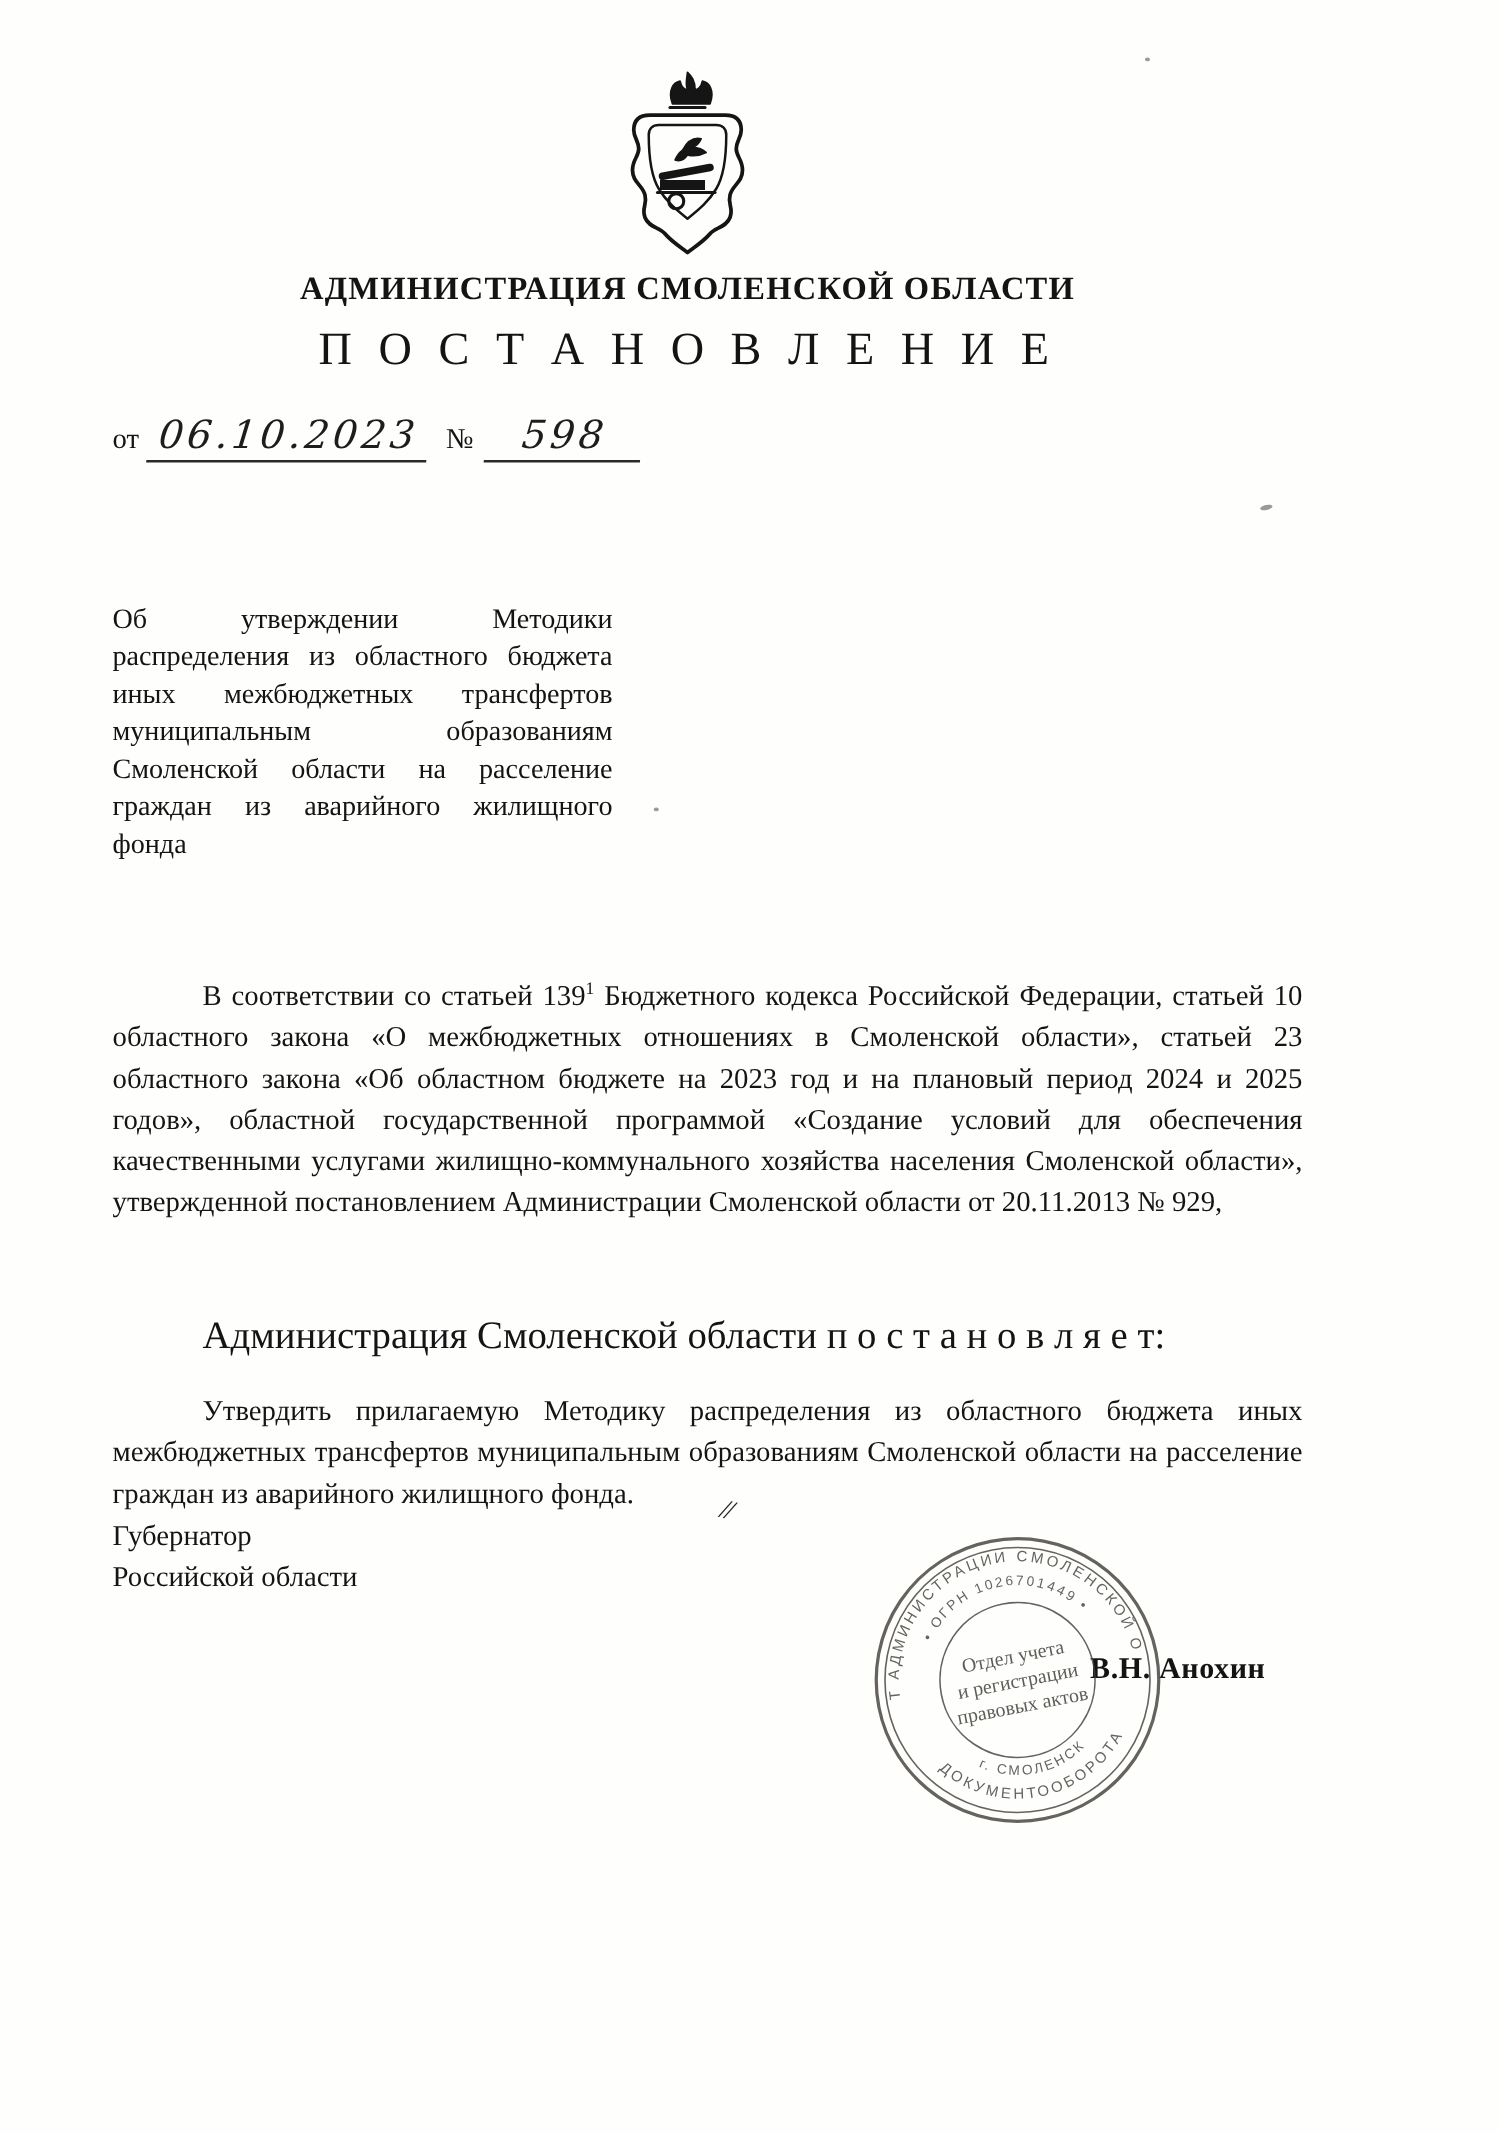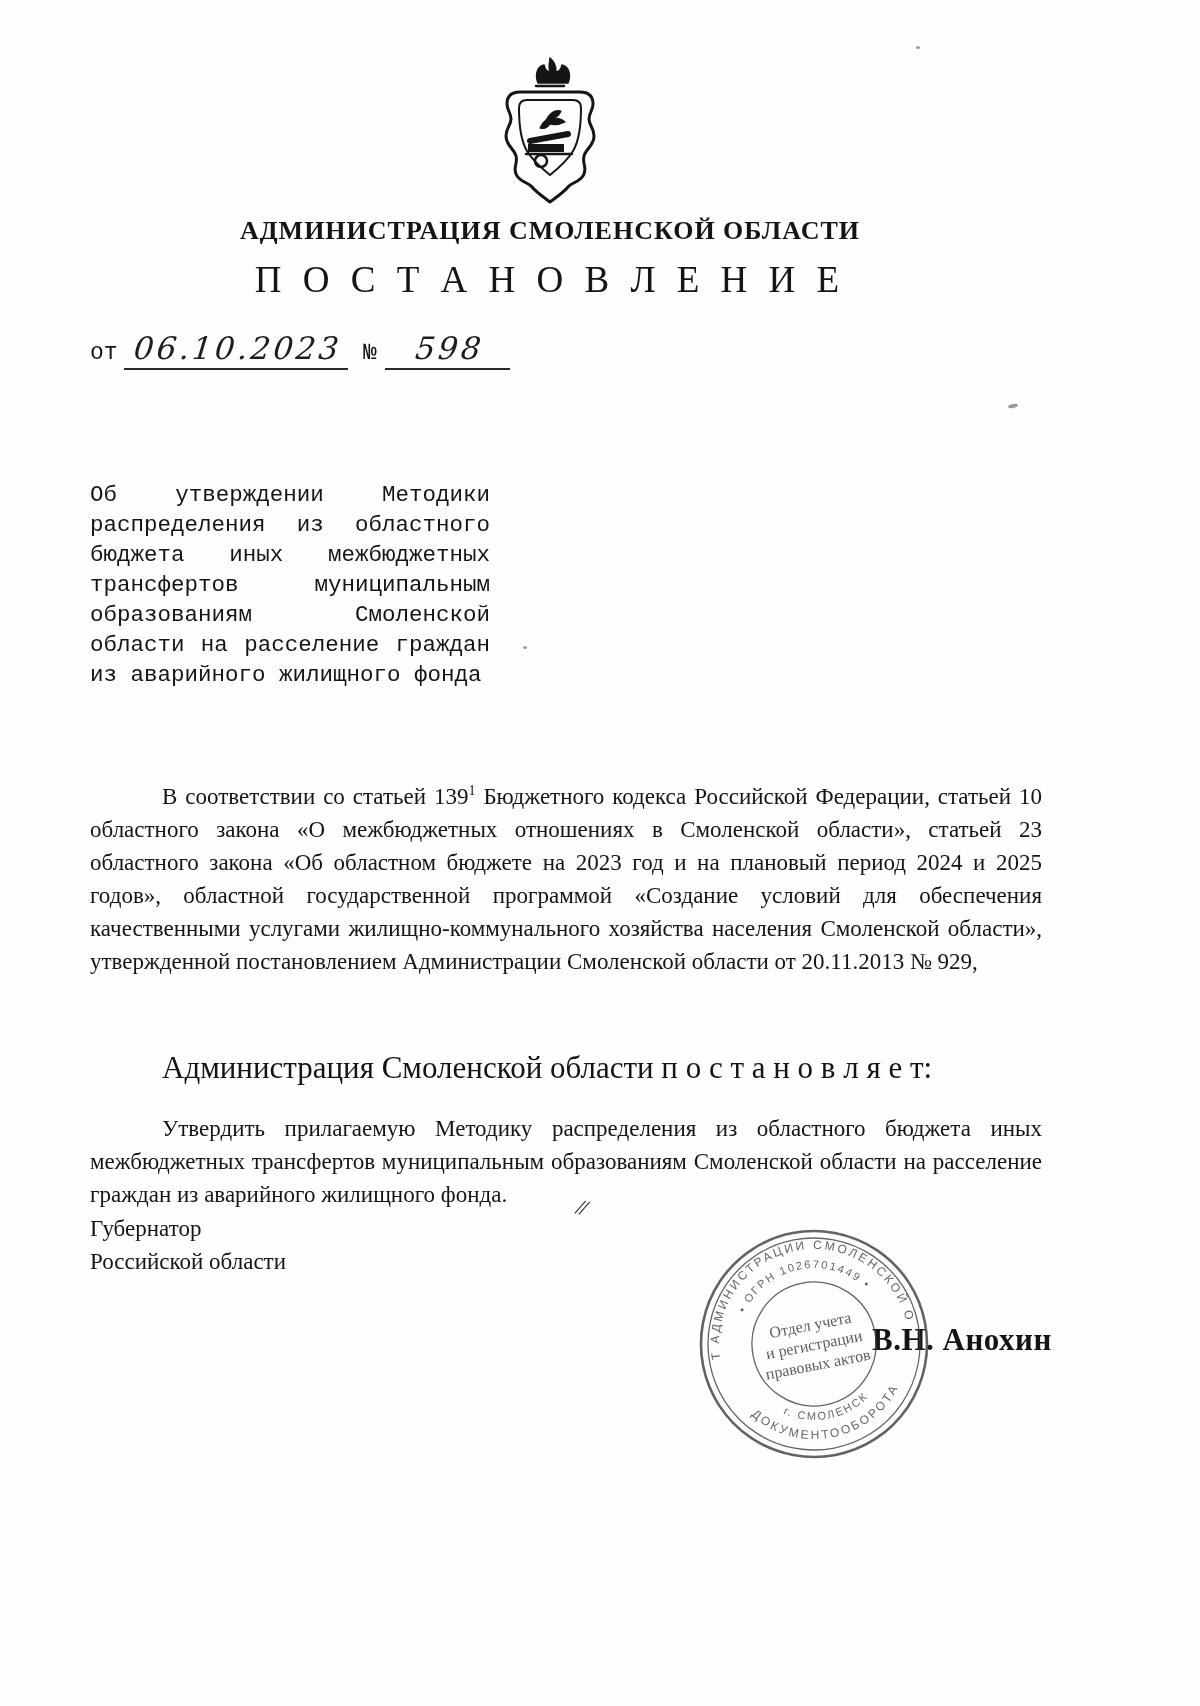--- a/index.html
+++ b/index.html
@@ -15,53 +15,53 @@
   .org-name {
     position:absolute; left:0; top:216px; width:1100px; text-align:center;
     font-size:26px; font-weight:bold; letter-spacing:1px;
   }
   .doc-type {
     position:absolute; left:0; top:258px; width:1100px; text-align:center;
     font-size:37px; font-weight:normal; letter-spacing:6px;
   }
   
   .date-line { position:absolute; left:90px; top:330px; font-size:23px; white-space:nowrap; }
-  .date-line .lbl { vertical-align:baseline;font-family:Liberation Mono, monospace; }
+  .date-line .lbl { vertical-align:baseline; }
   .hand {
     display:inline-block; font-style:italic; font-size:31px; letter-spacing:3px;
     font-family:"DejaVu Serif", serif; transform:skewX(-6deg); color:#1d1d1d;
     text-align:center; padding:0 8px 2px 8px;
   }
   .u1 { min-width:200px; border-bottom:2px solid #2a2a2a; margin:0 14px 0 8px; }
   .u2 { min-width:125px; border-bottom:2px solid #2a2a2a; margin-left:10px; }
   
   .subject {
     position:absolute; left:90px; top:480px; width:400px;
-    font-size:22.5px; line-height:30px; text-align:justify;font-family:Liberation Mono, monospace;
+    font-size:22.5px; line-height:30px; text-align:justify;
   }
   
   .body-par {
     position:absolute; left:90px; width:952px;
     font-size:23px; line-height:33px; text-align:justify; text-indent:72px;
   }
   .p1 { top:780px; }
   .resolves {
     position:absolute; left:90px; top:1050px; width:952px;
     font-size:31px; text-indent:72px;
   }
   .p2 { top:1112px; }
   sup.fn { font-size:14px; vertical-align:super; line-height:0; }
   .flourish {
     display:inline-block; font-style:italic; font-size:22px;
     transform:rotate(14deg) translateY(4px); letter-spacing:-2px; color:#222;
   }
   
   .sig-title { position:absolute; left:90px; top:1212px; font-size:23px; line-height:33px; }
   .sig-name {
-    position:absolute; left:872px; top:1322px; font-size:31px; font-weight:bold;
+    position:absolute; left:872px; top:1322px; font-size:24px; font-weight:bold;
     letter-spacing:0.5px; z-index:1;
   }
   
   .stamp {
     position:absolute; left:688px; top:1218px; width:252px; height:252px;
     transform:rotate(-11deg); opacity:0.82; z-index:2; pointer-events:none;
   }
   .stamp text { font-family:"Liberation Sans", sans-serif; }
   .stamp .ring { fill:#45423c; font-size:12px; letter-spacing:2.5px; }
   .stamp .ring-b { fill:#45423c; font-size:11px; letter-spacing:2px; }

